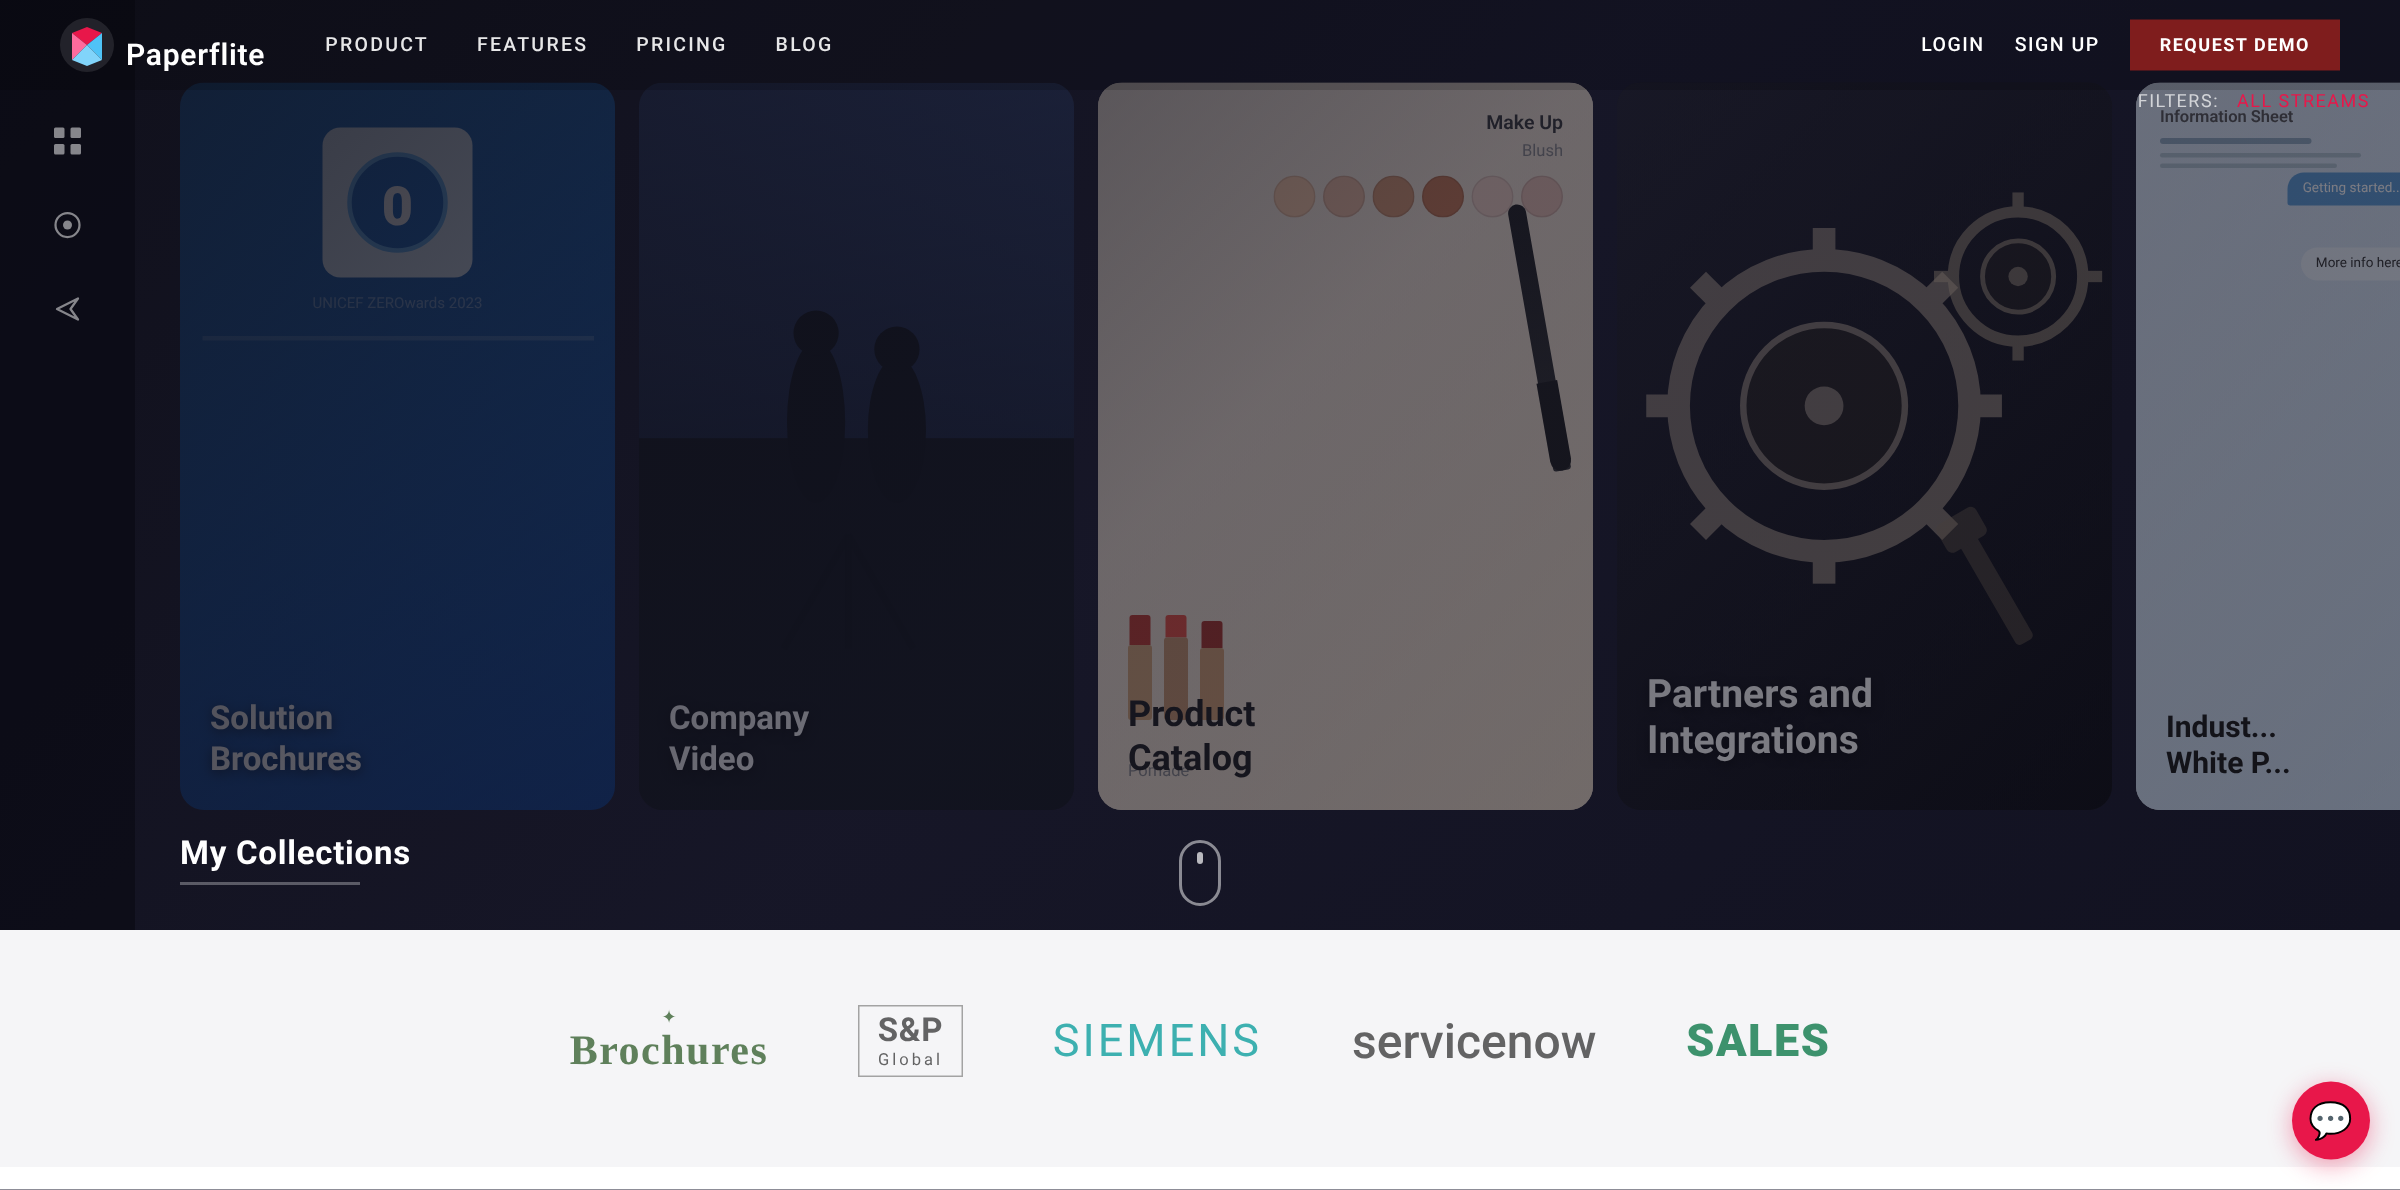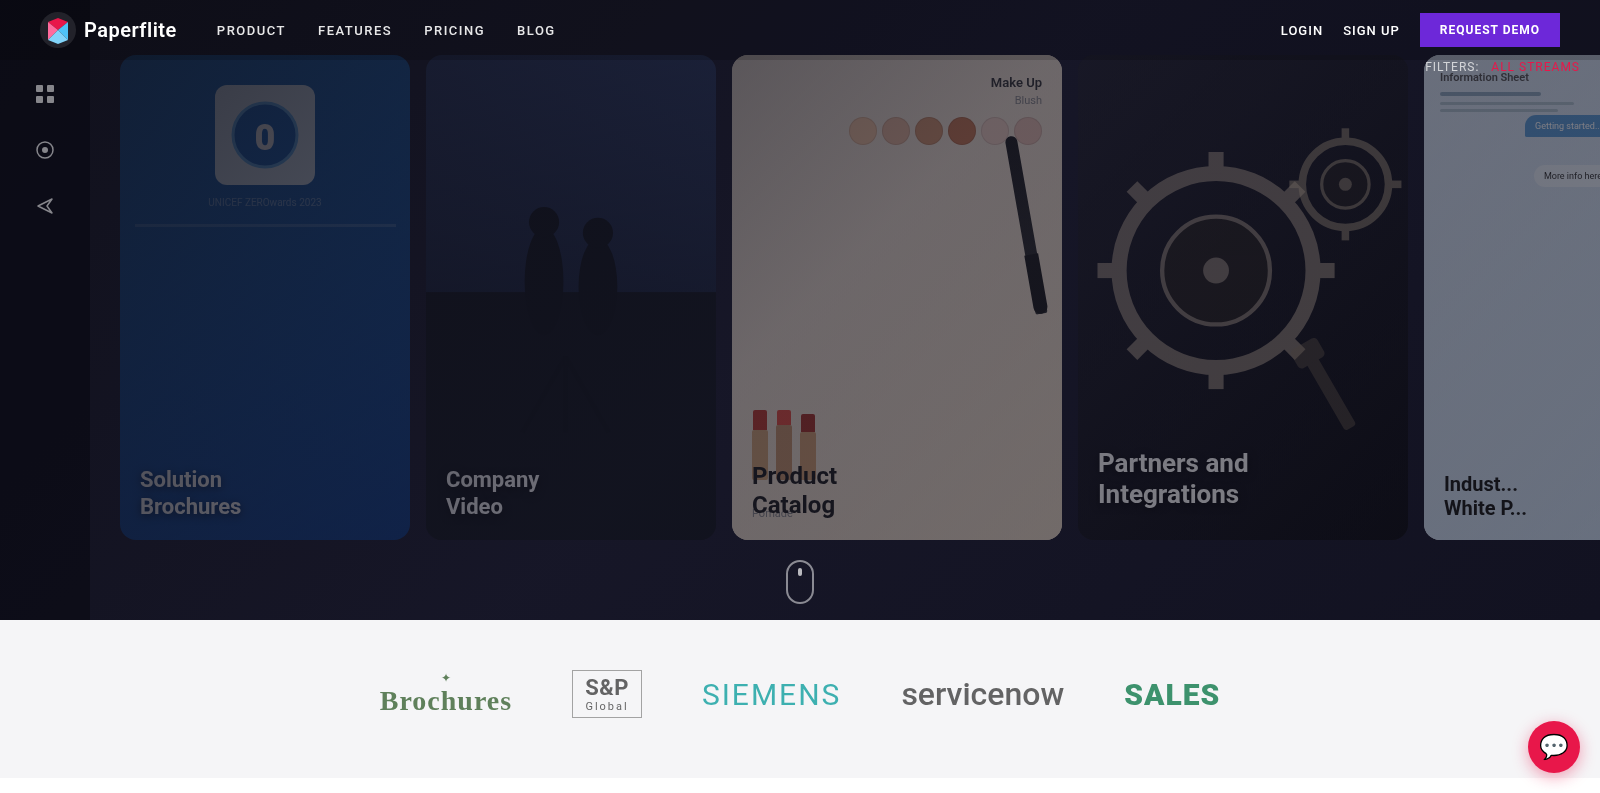--- a/index.html
+++ b/index.html
@@ -11,21 +11,21 @@
       top: 0; left: 0; right: 0;
       z-index: 100;
       display: flex;
       align-items: center;
       padding: 0 40px;
       height: 60px;
       background: rgba(0,0,0,0.15);
     }
     .nav-logo {
       display: flex;
-      align-items: center;
+      align-items: flex-end;
       gap: 8px;
       text-decoration: none;
       margin-right: 40px;
     }
     .nav-logo-icon {
       width: 36px;
       height: 36px;
     }
     .nav-logo-text {
       color: white;
@@ -54,21 +54,21 @@
     }
     .nav-login, .nav-signup {
       color: white;
       text-decoration: none;
       font-size: 13px;
       font-weight: 500;
       letter-spacing: 1px;
       text-transform: uppercase;
     }
     .nav-request-demo {
-      background: #6d28d9;
+      background: #7f1d1d;
       color: white;
       padding: 10px 20px;
       font-size: 12px;
       font-weight: 700;
       letter-spacing: 1px;
       text-transform: uppercase;
       text-decoration: none;
       white-space: nowrap;
     }
 
@@ -624,20 +624,24 @@
       <div class="card-label" style="font-size:20px; color:#1a1a1a; text-shadow: none;">Indust...<br>White P...</div>
     </div>
   </div>
 
   <div class="filters-bar">
     <span class="filters-label">FILTERS:</span>
     <span class="filters-value">ALL STREAMS</span>
   </div>
 
 
+  <div class="my-collections">
+    <div class="my-collections-title">My Collections</div>
+    <div class="my-collections-line"></div>
+  </div>
 
   <div class="scroll-indicator">
     <div class="scroll-dot">
       <div class="scroll-dot-inner"></div>
     </div>
   </div>
 </div>
 
 <div class="trust-section">
   <div class="trust-logos">

